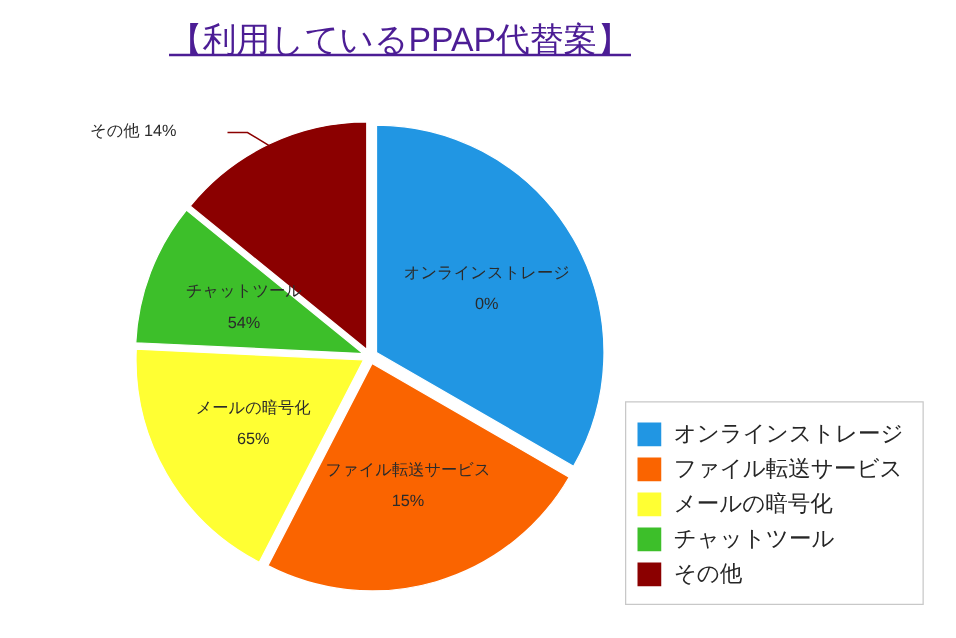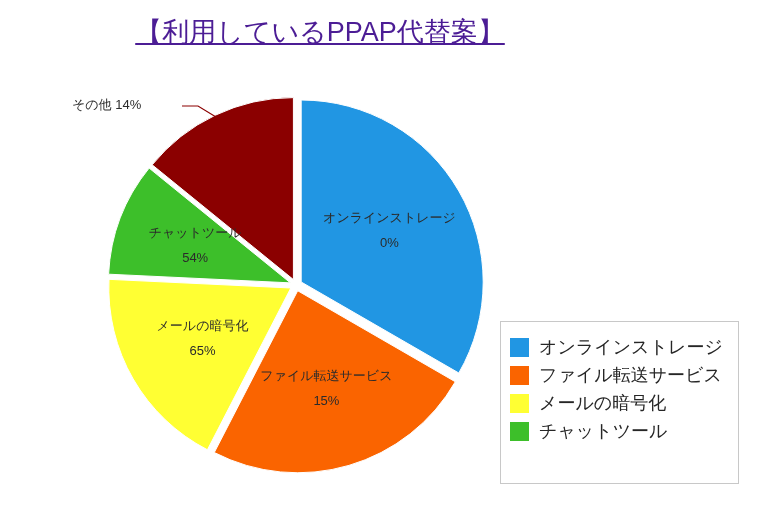--- a/index.html
+++ b/index.html
@@ -135,16 +135,20 @@
           <span class="legend-label">ファイル転送サービス</span>
         </div>
         <div class="legend-item">
           <span class="legend-swatch" style="background: rgb(255, 255, 51);"></span>
           <span class="legend-label">メールの暗号化</span>
         </div>
         <div class="legend-item">
           <span class="legend-swatch" style="background: rgb(61, 191, 42);"></span>
           <span class="legend-label">チャットツール</span>
         </div>
+        <div class="legend-item">
+          <span class="legend-swatch" style="background: rgb(139, 0, 0);"></span>
+          <span class="legend-label">その他</span>
+        </div>
       </div>
   </div>
 
 </div>
 
 </body></html>

